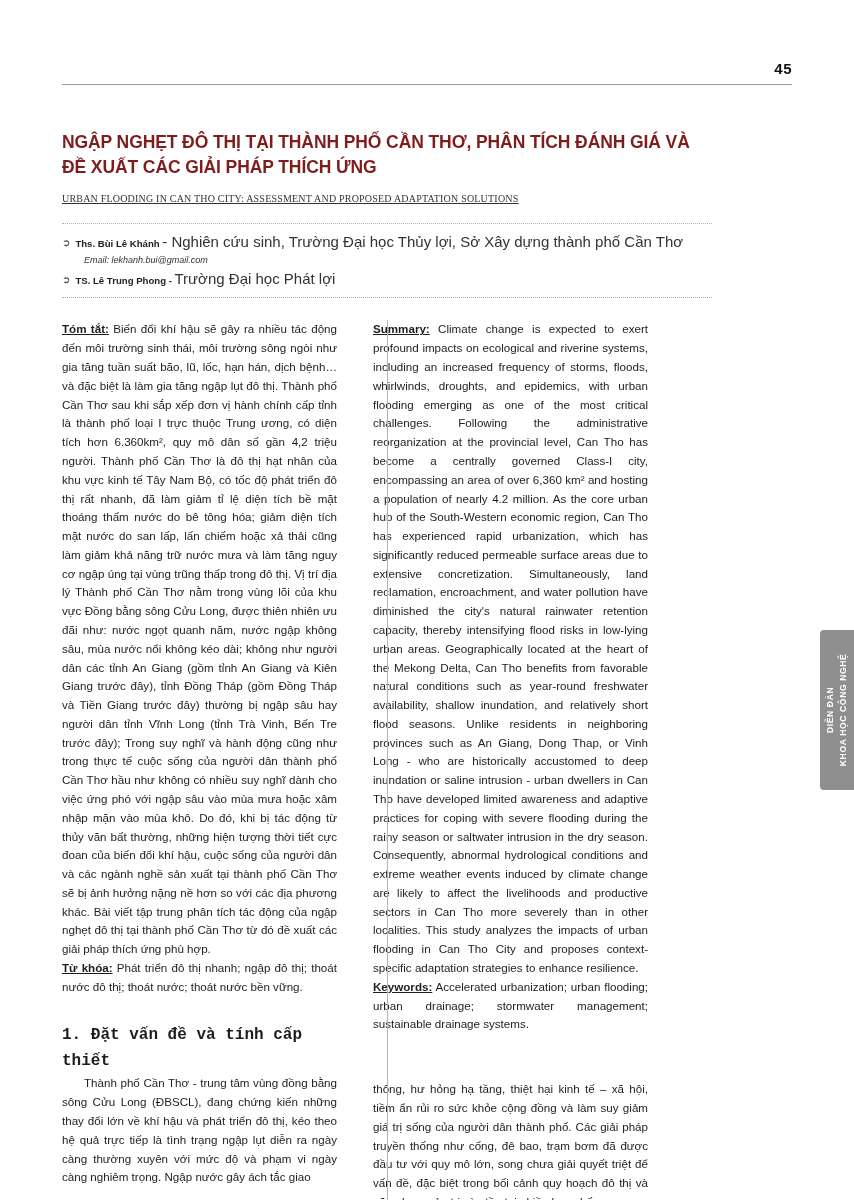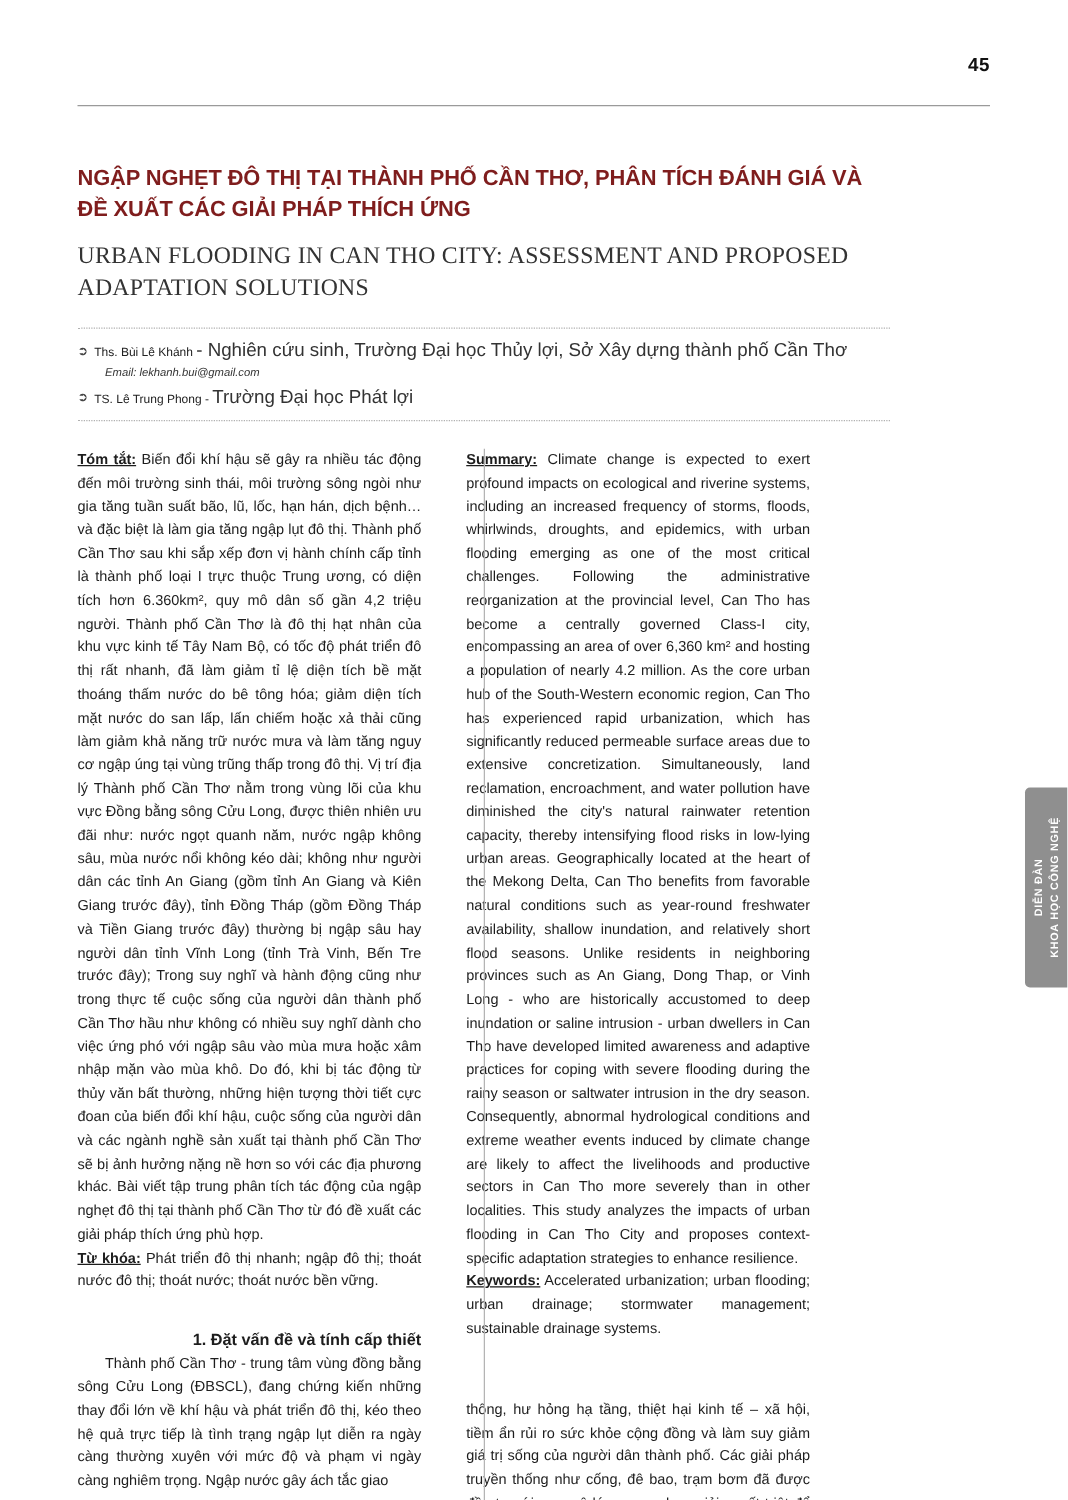--- a/index.html
+++ b/index.html
@@ -12,21 +12,21 @@
     position: relative;
     overflow: hidden;
   }
   .page {
     position: relative;
     width: 854px; height: 1200px;
     padding: 0;
   }
   .page-number {
     position: absolute;
-    top: 44px; right: 62px;
+    top: 60px; right: 62px;
     font-size: 15px;
     font-weight: bold;
     color: #111;
     letter-spacing: 0.5px;
   }
   .top-rule {
     position: absolute;
     top: 84px; left: 62px; right: 62px;
     height: 1px;
     background: #9a9a9a;
@@ -39,25 +39,26 @@
   h1.title-vi {
     font-size: 17.5px;
     line-height: 1.42;
     font-weight: bold;
     margin: 0 0 4px 0;
     letter-spacing: -0.1px;
     color: #7f1d1d;
   }
   .title-en {
     font-family: "Liberation Serif", serif;
-    font-size: 19px;
+    font-size: 10px;
     line-height: 1.38;
     margin: 12px 0 0 0;
     color: #333;
     letter-spacing: 0.2px;
+    text-decoration: underline;
   }
   .authors {
     margin-top: 18px;
     border-top: 1px dotted #b0b0b0;
     border-bottom: 1px dotted #b0b0b0;
     padding: 6px 0 7px 0;
   }
   .author-row {
     display: flex;
     align-items: baseline;
@@ -65,21 +66,21 @@
     line-height: 1.55;
     color: #222;
   }
   .author-mark {
     color: #444;
     font-size: 10px;
     margin-right: 5px;
     transform: translateY(-1px);
     display: inline-block;
   }
-  .author-name { font-weight: normal; font-size: 9.6px; }
+  .author-name { font-weight: bold; font-size: 9.6px; }
   .author-aff { font-size: 15px; color: #333; }
   .author-email {
     font-style: italic;
     font-size: 9px;
     color: #333;
     margin-left: 22px;
     display: block;
     line-height: 1.5;
   }
   .cols {
@@ -102,22 +103,23 @@
     width: 1px;
     background: #b4b4b4;
   }
   .col p { margin: 0; text-align: justify; }
   .lbl { font-weight: bold; text-decoration: underline; }
   .abs-vi { text-align: justify; }
   .keywords { margin-top: 9px; text-align: justify; }
   .section-head {
     margin-top: 26px;
     font-weight: bold;
-    font-size: 13px;
-    text-align: right;
+    font-size: 16px;
+    text-align: left;
+    font-family: Liberation Mono, monospace;
   }
   .body-par {
     margin-top: 6px;
     text-indent: 22px;
     text-align: justify;
   }
   .right .body-start {
     margin-top: 0;
     text-align: justify;
   }

